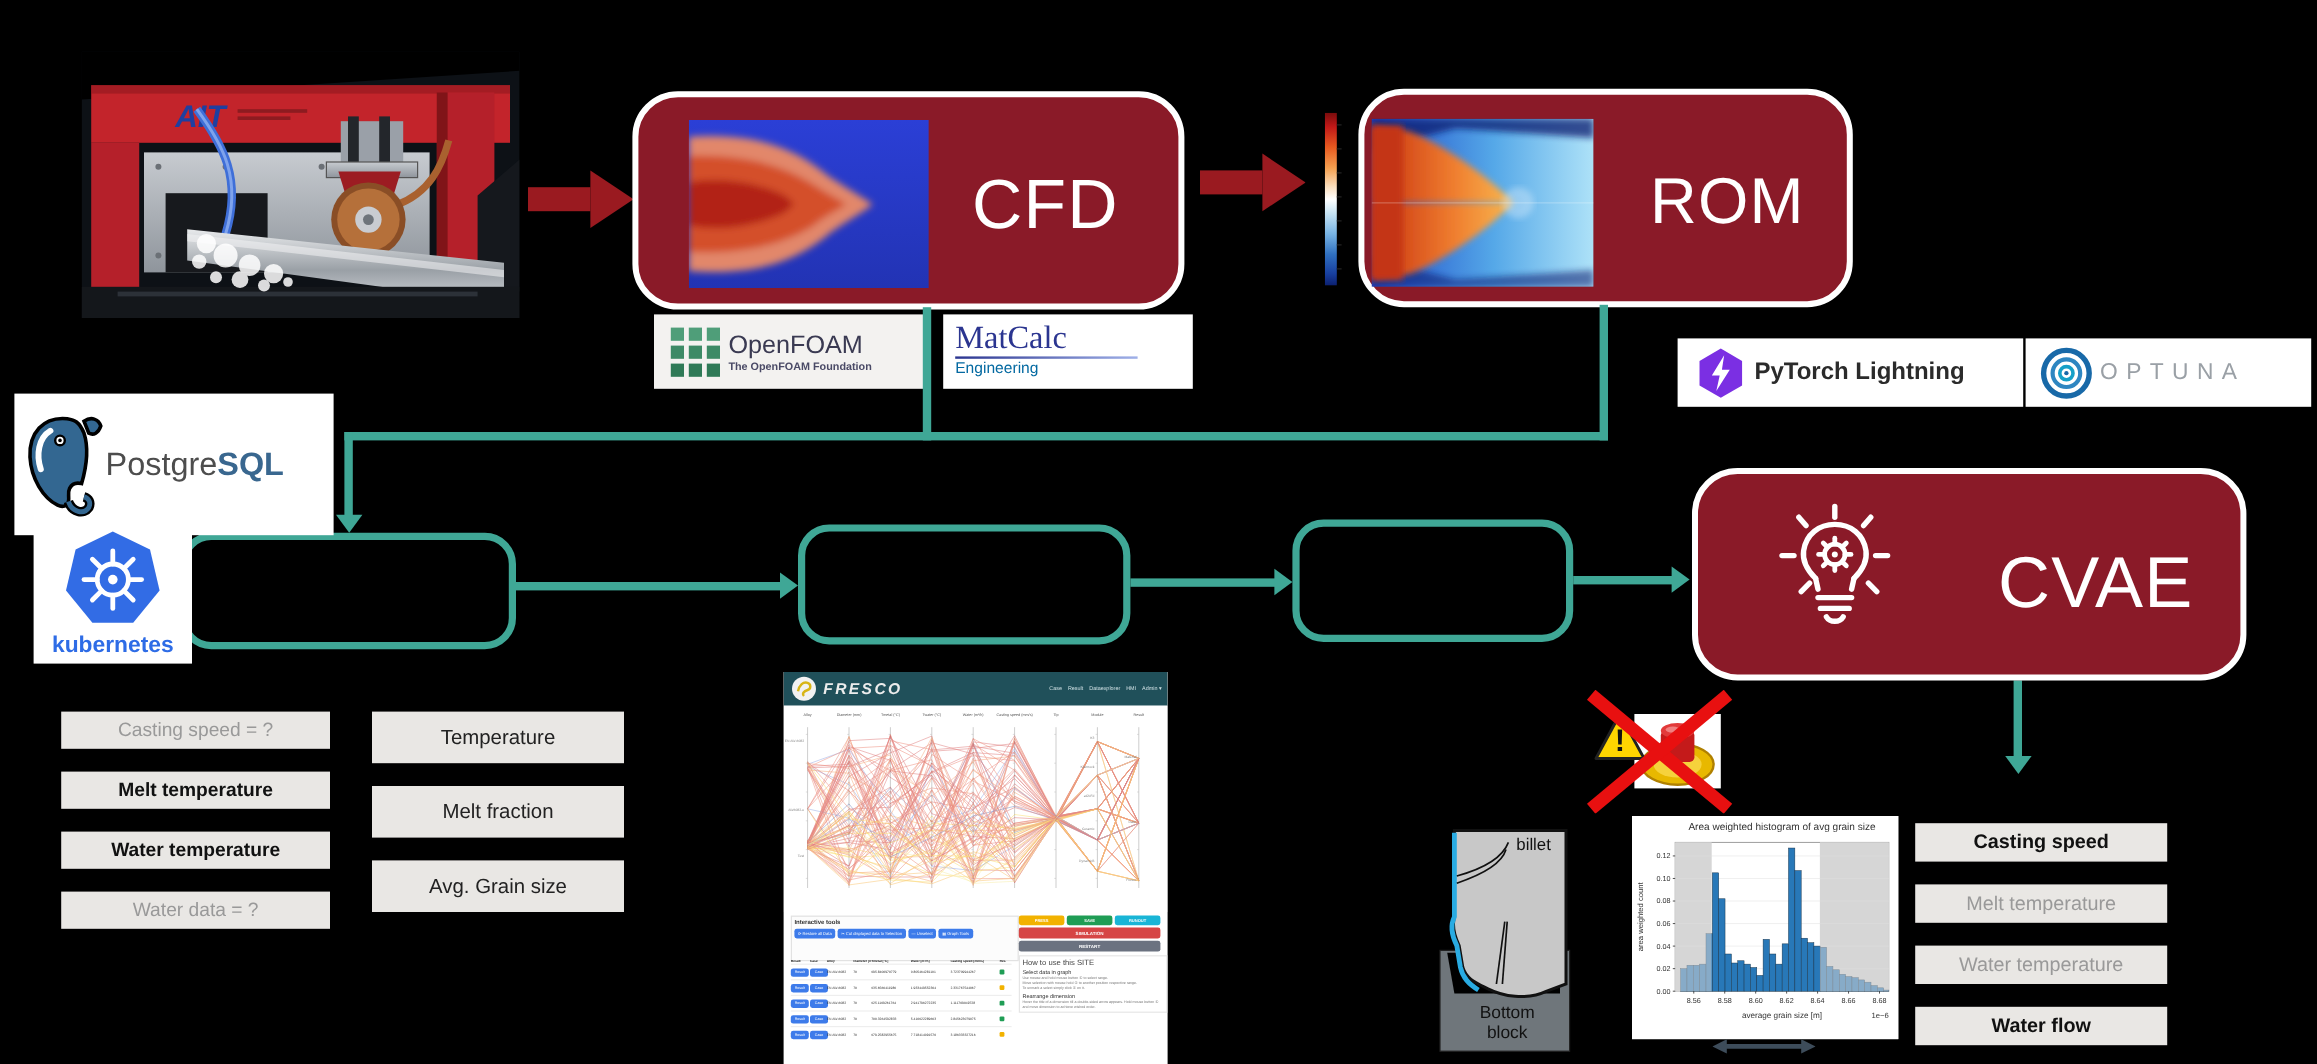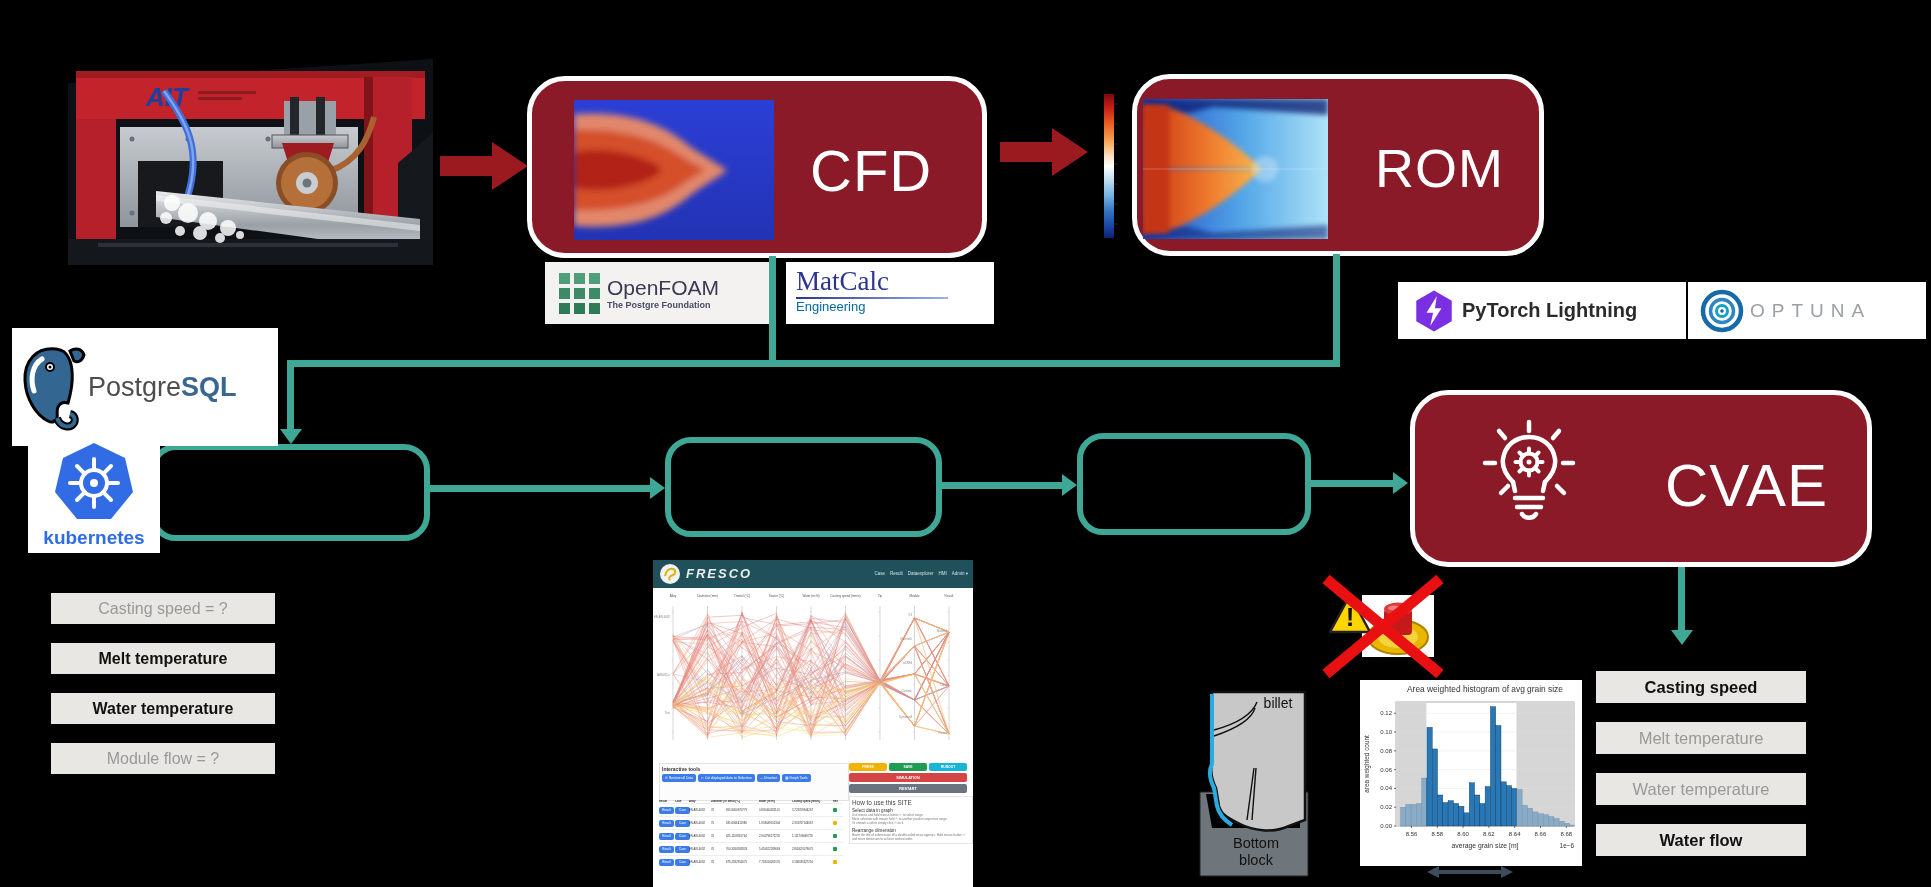--- a/index.html
+++ b/index.html
@@ -219,21 +219,21 @@
         <rect x="14" y="26" width="11" height="11" fill="#3d8a66"></rect>
           <rect x="29" y="26" width="11" height="11" fill="#3d8a66"></rect>
           <rect x="44" y="26" width="11" height="11" fill="#3d8a66"></rect>
         <rect x="14" y="41" width="11" height="11" fill="#2f7a57"></rect>
           <rect x="29" y="41" width="11" height="11" fill="#2f7a57"></rect>
           <rect x="44" y="41" width="11" height="11" fill="#2f7a57"></rect>
       </g>
     </svg>
     <div>
       <div style="font-size:21px;color:#3A3A52">OpenFOAM</div>
-      <div style="font-size:9px;font-weight:bold;color:#4a4a66">The Postgre Foundation</div>
+      <div style="font-size:9px;font-weight:bold;color:#4a4a66">The OpenFOAM Foundation</div>
     </div>
   </div>
 
   <div class="abs logo" style="left:786px;top:262px;width:208px;height:62px;flex-direction:column;align-items:flex-start;padding:4px 10px">
     <div style="font-size:27px;color:#2B3590;font-family:'Liberation Serif',serif">MatCalc</div>
     <div style="width:152px;height:2px;background:linear-gradient(to right,#2B3590,#9fb0e8)"></div>
     <div style="font-size:13px;color:#0369a1">Engineering</div>
   </div>
 
   <div class="abs logo" style="left:12px;top:328px;width:266px;height:118px">
@@ -333,23 +333,28 @@
           <line x1="60" y1="37" x2="63.6" y2="33.5"></line>
       </g>
     </svg>
     <div class="node-label" style="left:250px;top:56px;font-size:60px">CVAE</div>
   </div>
 
   <div id="input-table" class="abs ptable" style="left:51px;top:593px;width:224px">
       <div class="prow muted">Casting speed = ?</div>
       <div class="prow bold">Melt temperature</div>
       <div class="prow bold">Water temperature</div>
-      <div class="prow muted">Module flow = ?</div>
-    </div>
-  <div id="cvae-output-table" class="abs ptable" style="left:1596px;top:671px;width:210px">
+      <div class="prow muted">Water data = ?</div>
+    </div>
+  <div id="rom-output-table" class="abs ptable" style="left:310px;top:593px;width:210px">
+      <div class="prow normal">Temperature</div>
+      <div class="prow normal">Melt fraction</div>
+      <div class="prow normal">Avg. Grain size</div>
+    </div>
+  <div id="cvae-output-table" class="abs ptable" style="left:1596px;top:686px;width:210px">
       <div class="prow bold">Casting speed</div>
       <div class="prow muted">Melt temperature</div>
       <div class="prow muted">Water temperature</div>
       <div class="prow bold">Water flow</div>
     </div>
 
   <div id="fresco" class="abs" style="left:653px;top:560px;width:320px;height:338px">
     <div id="fresco-header">
       <svg class="abs" style="left:6px;top:3px" width="22" height="22" viewBox="0 0 22 22">
         <circle cx="11" cy="11" r="10" fill="#f2f2f2"></circle>

